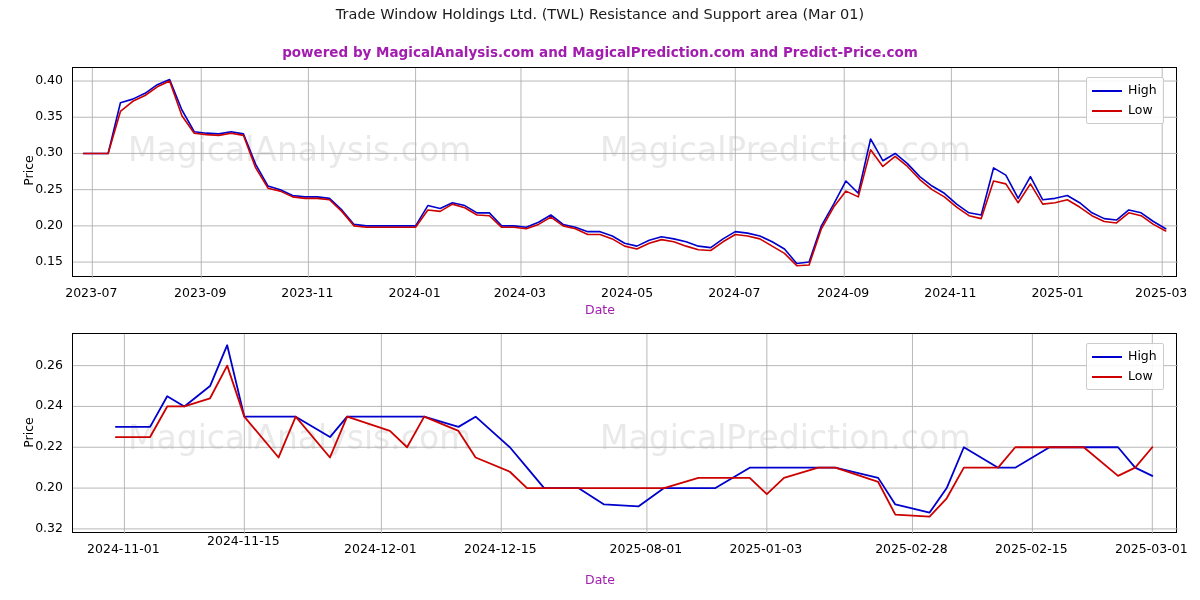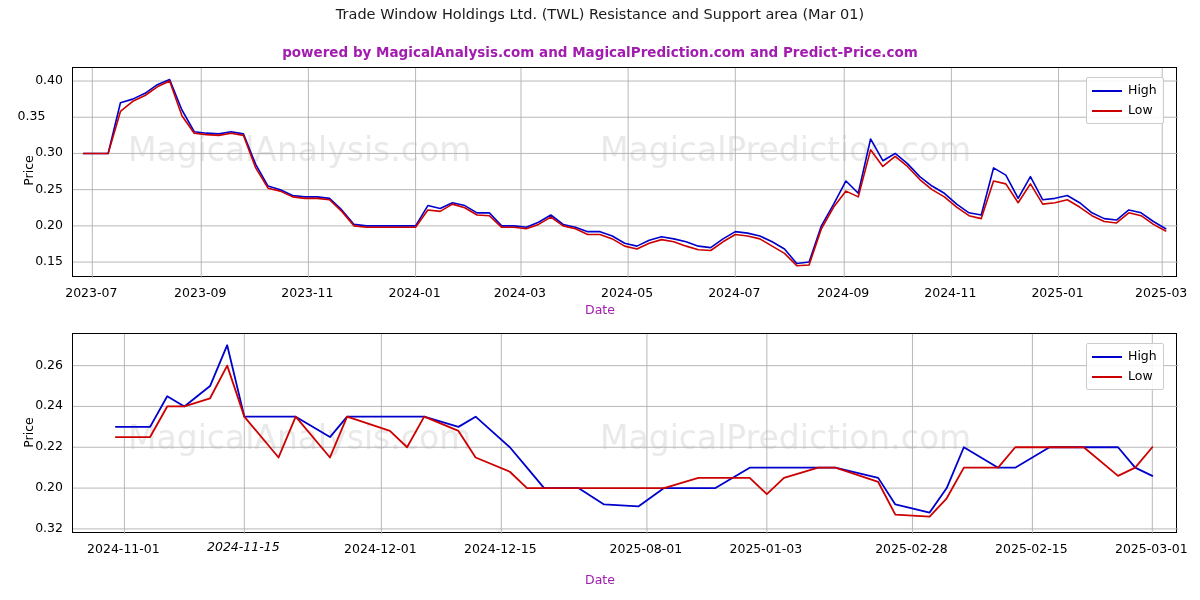--- a/index.html
+++ b/index.html
@@ -174,21 +174,21 @@
       </div>
       <div class="legend-row">
         <span class="legend-swatch" style="border-top-color:#cc0000;"></span>
         <span class="legend-text">Low</span>
       </div>
     </div>
   <div class="ytick" style="left: 0px; width: 63px; top: 253.069px;">0.15</div>
       <div class="ytick" style="left: 0px; width: 63px; top: 216.862px;">0.20</div>
       <div class="ytick" style="left: 0px; width: 63px; top: 180.655px;">0.25</div>
       <div class="ytick" style="left: 0px; width: 63px; top: 144.448px;">0.30</div>
-      <div class="ytick" style="left: 0px; width: 63px; top: 108.241px; text-align: center;">0.35</div>
+      <div class="ytick" style="left: 0px; width: 63px; top: 108.241px;">0.35</div>
       <div class="ytick" style="left: 0px; width: 63px; top: 72.0345px;">0.40</div>
       <div class="xtick" style="width: 130px; left: 26.3243px; top: 285px;">2023-07</div>
       <div class="xtick" style="width: 130px; left: 135.243px; top: 285px;">2023-09</div>
       <div class="xtick" style="width: 130px; left: 242.405px; top: 285px;">2023-11</div>
       <div class="xtick" style="width: 130px; left: 349.568px; top: 285px;">2024-01</div>
       <div class="xtick" style="width: 130px; left: 454.973px; top: 285px;">2024-03</div>
       <div class="xtick" style="width: 130px; left: 562.135px; top: 285px;">2024-05</div>
       <div class="xtick" style="width: 130px; left: 669.297px; top: 285px;">2024-07</div>
       <div class="xtick" style="width: 130px; left: 778.216px; top: 285px;">2024-09</div>
       <div class="xtick" style="width: 130px; left: 885.378px; top: 285px;">2024-11</div>
@@ -249,21 +249,21 @@
         <span class="legend-swatch" style="border-top-color:#cc0000;"></span>
         <span class="legend-text">Low</span>
       </div>
     </div>
   <div class="ytick" style="left: 0px; width: 63px; top: 199.898px;">0.32</div>
       <div class="ytick" style="left: 0px; width: 63px; top: 159.082px;">0.20</div>
       <div class="ytick" style="left: 0px; width: 63px; top: 118.265px;">0.22</div>
       <div class="ytick" style="left: 0px; width: 63px; top: 77.449px;">0.24</div>
       <div class="ytick" style="left: 0px; width: 63px; top: 36.6327px;">0.26</div>
       <div class="xtick" style="width: 130px; left: 58.3953px; top: 221px;">2024-11-01</div>
-      <div class="xtick" style="width: 130px; left: 178.318px; top: 219px; font-style: italic;">2024-11-15</div>
+      <div class="xtick" style="width: 130px; left: 178.318px; top: 213px;">2024-11-15</div>
       <div class="xtick" style="width: 130px; left: 315.372px; top: 221px;">2024-12-01</div>
       <div class="xtick" style="width: 130px; left: 435.295px; top: 221px;">2024-12-15</div>
       <div class="xtick" style="width: 130px; left: 580.915px; top: 221px;">2025-08-01</div>
       <div class="xtick" style="width: 130px; left: 700.837px; top: 221px;">2025-01-03</div>
       <div class="xtick" style="width: 130px; left: 846.457px; top: 221px;">2025-02-28</div>
       <div class="xtick" style="width: 130px; left: 966.38px; top: 221px;">2025-02-15</div>
       <div class="xtick" style="width: 130px; left: 1086.3px; top: 221px;">2025-03-01</div>
     </div>
 
 </div>

